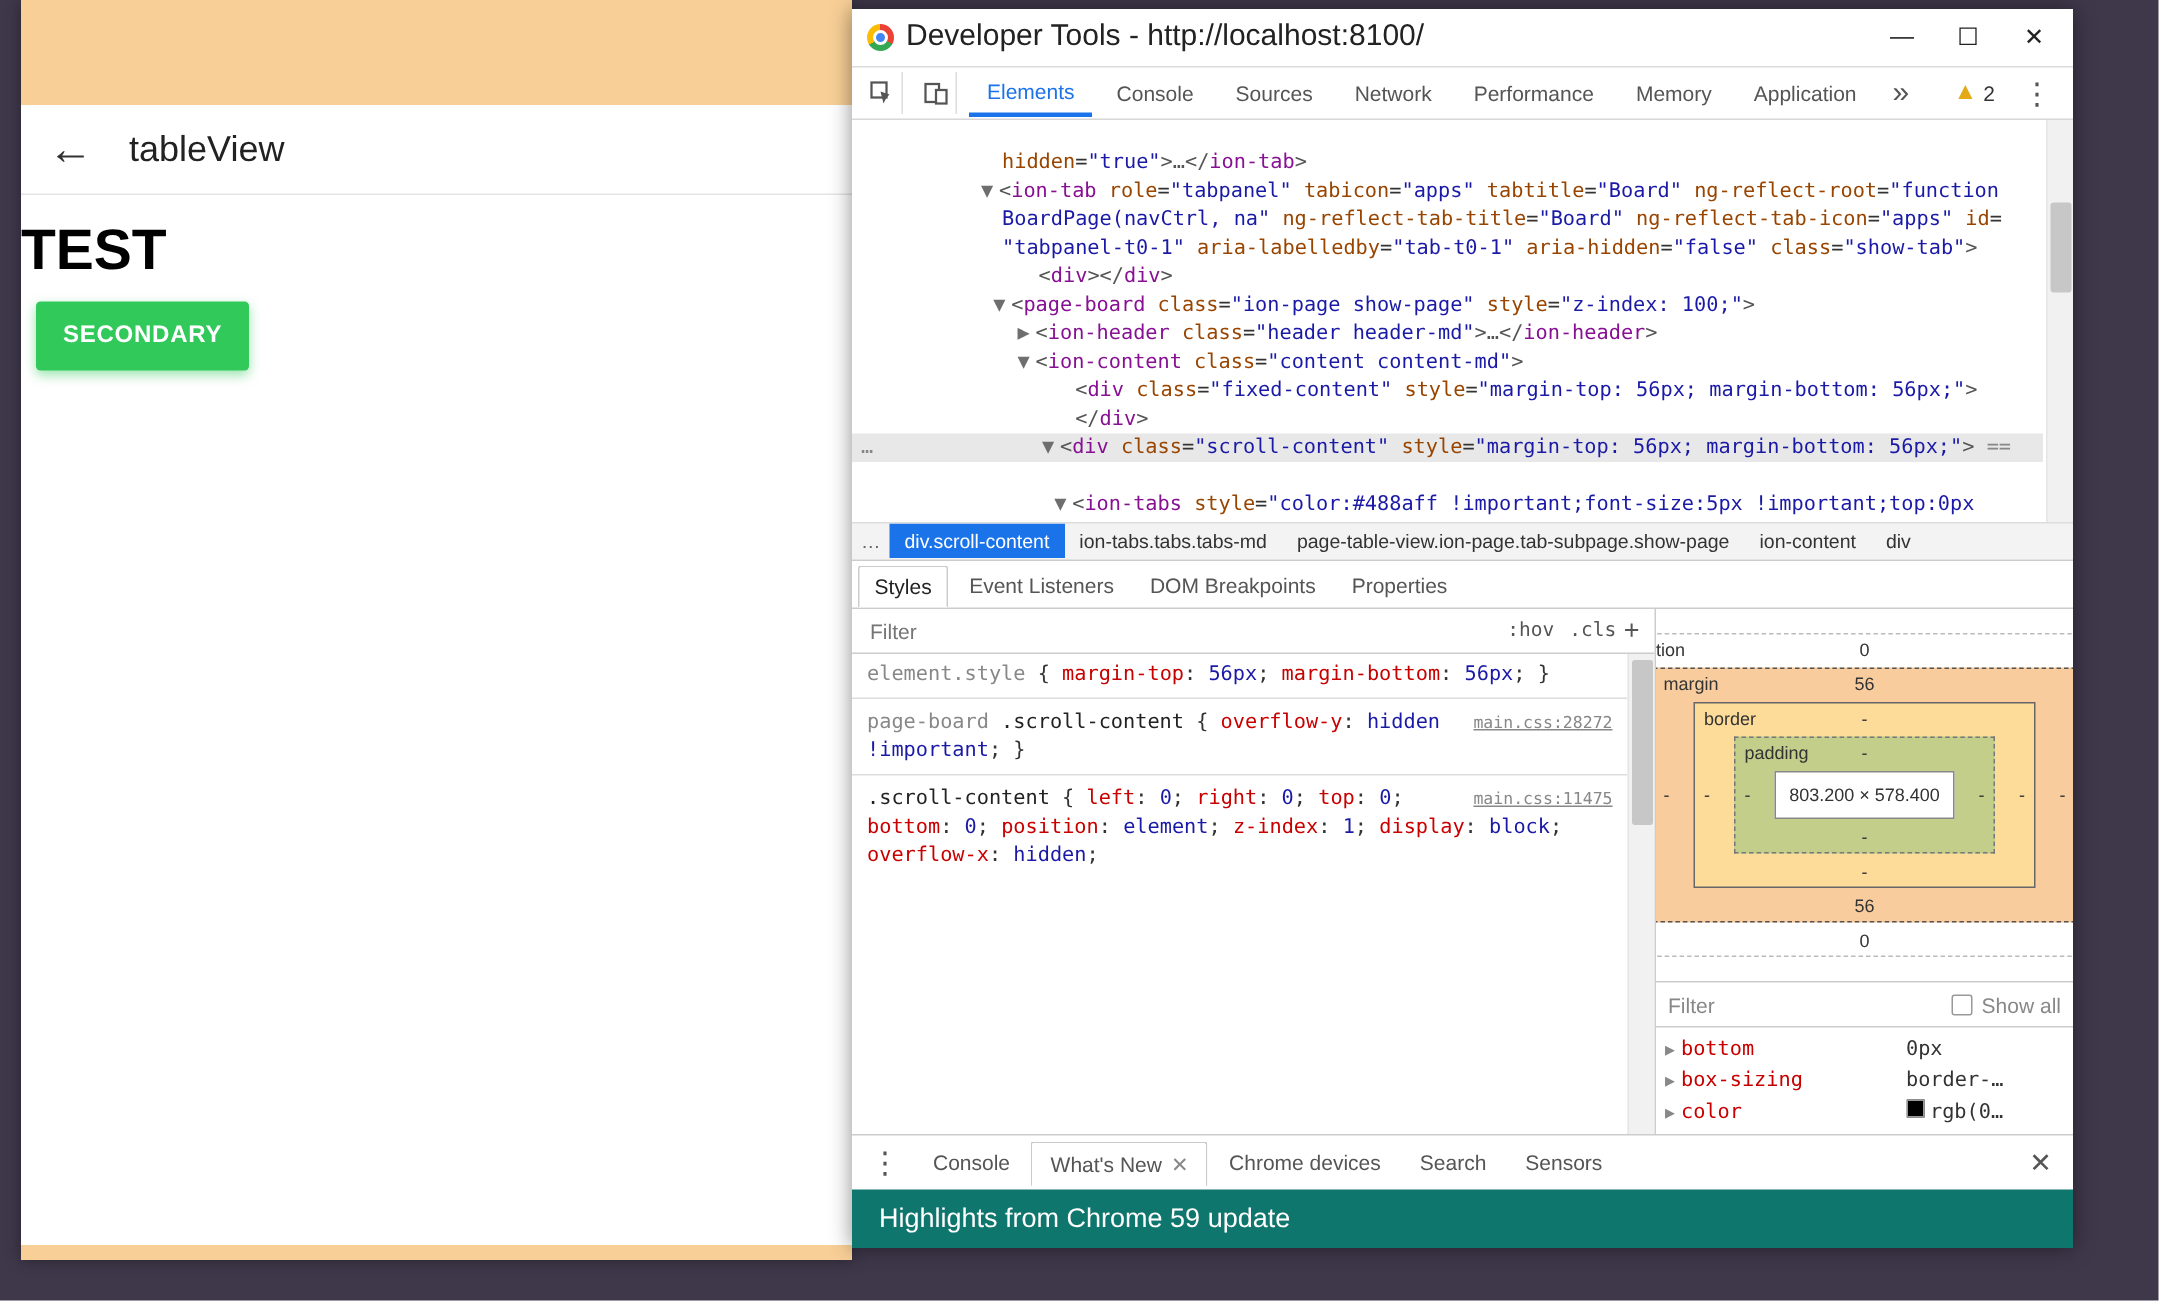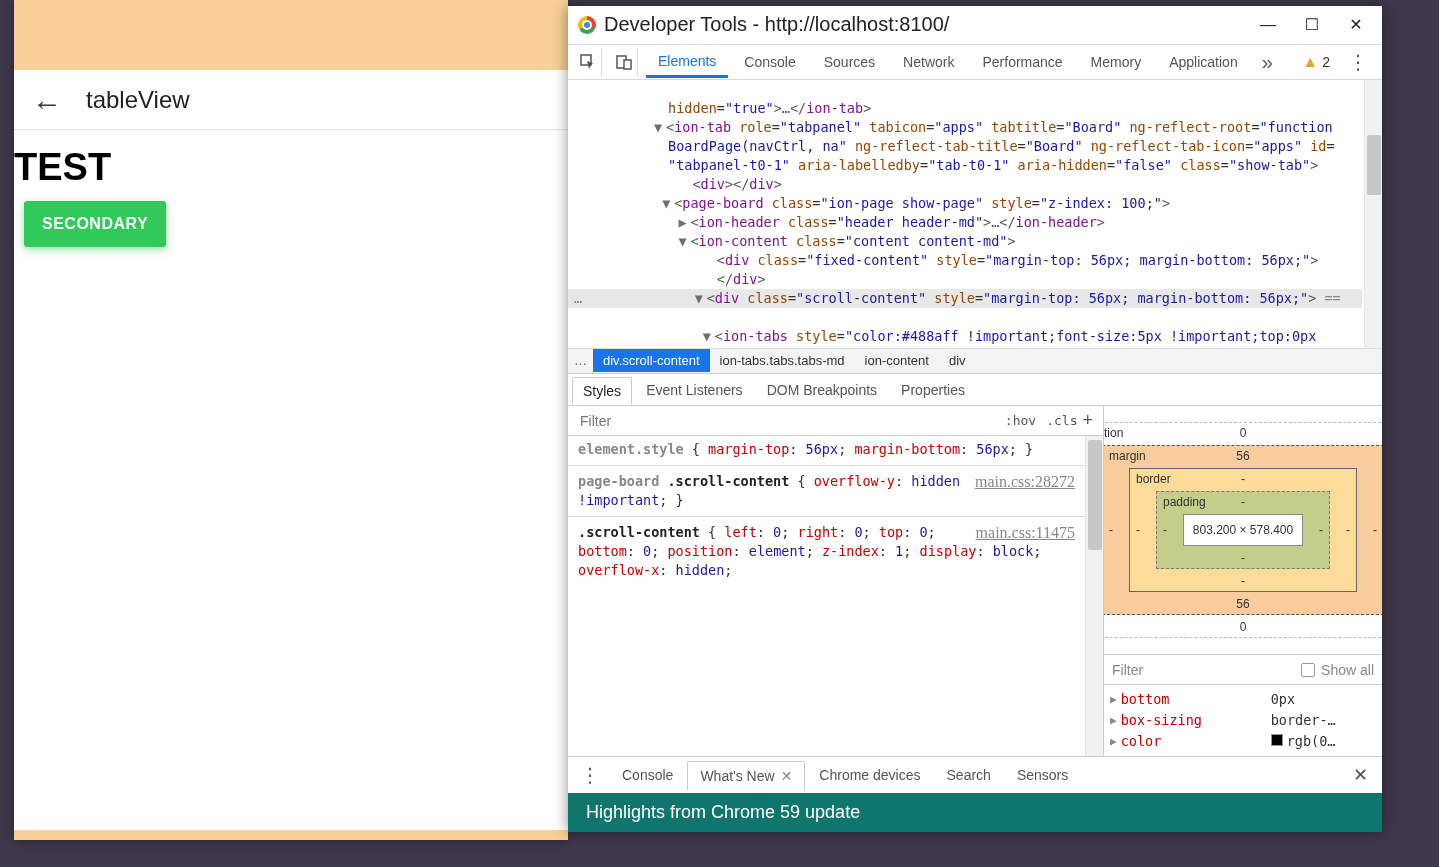--- a/index.html
+++ b/index.html
@@ -202,25 +202,25 @@
   .filter-row input{border:none;outline:none;flex:1;font-size:14px;color:#888;}
   .filter-row .ctrl{color:#555;font-family:monospace;font-size:13px;padding:0 5px;cursor:pointer;}
   .filter-row .plus{font-size:18px;color:#555;cursor:pointer;}
   
   .css-rules{
     flex:1;overflow:hidden;font-family:Menlo,Consolas,monospace;font-size:13.5px;line-height:19px;
     position:relative;padding:4px 0;
   }
   .css-rules .inner{position:absolute;left:0;top:0;right:18px;bottom:0;padding:4px 10px;}
   .css-sep{border-top:1px solid #ddd;margin:6px -10px;}
-  .selector{color:#888;font-weight:bold;}
+  .selector{color:#888;}
   .selector.strong{color:#222;}
   .prop{color:#c80000;}
   .val{color:#1a1aa6;}
-  .source-link{float:right;color:#888;text-decoration:underline;font-size:16px;cursor:pointer;font-family:Liberation Serif, serif;}
+  .source-link{float:right;color:#888;text-decoration:underline;font-size:11px;cursor:pointer;}
 
   .css-scrollbar{
     position:absolute;right:0;top:0;width:18px;height:100%;background:#f1f1f1;border-left:1px solid #e5e5e5;
   }
   .css-scrollbar .thumb{position:absolute;left:2px;width:14px;background:#c7c7c7;border-radius:2px;top:4px;height:110px;}
 
   .styles-right{
     flex:1;display:flex;flex-direction:column;overflow:hidden;
   }
   .box-model{
@@ -348,20 +348,21 @@
       placement</span>= = =
          = = =
     </div>
     <div class="dom-scrollbar"><div class="thumb"></div></div>
   </div>
 
   <div class="breadcrumb">
     <span class="bc-ell">…</span>
     <span class="bc-item sel">div.scroll-content</span>
     <span class="bc-item">ion-tabs.tabs.tabs-md</span>
+    <span class="bc-item">page-table-view.ion-page.tab-subpage.show-page</span>
     <span class="bc-item">ion-content</span>
     <span class="bc-item">div</span>
   </div>
 
   <div class="lower">
     <div class="styles-tabbar">
       <span class="styles-tab active">Styles</span>
       <span class="styles-tab">Event Listeners</span>
       <span class="styles-tab">DOM Breakpoints</span>
       <span class="styles-tab">Properties</span>

